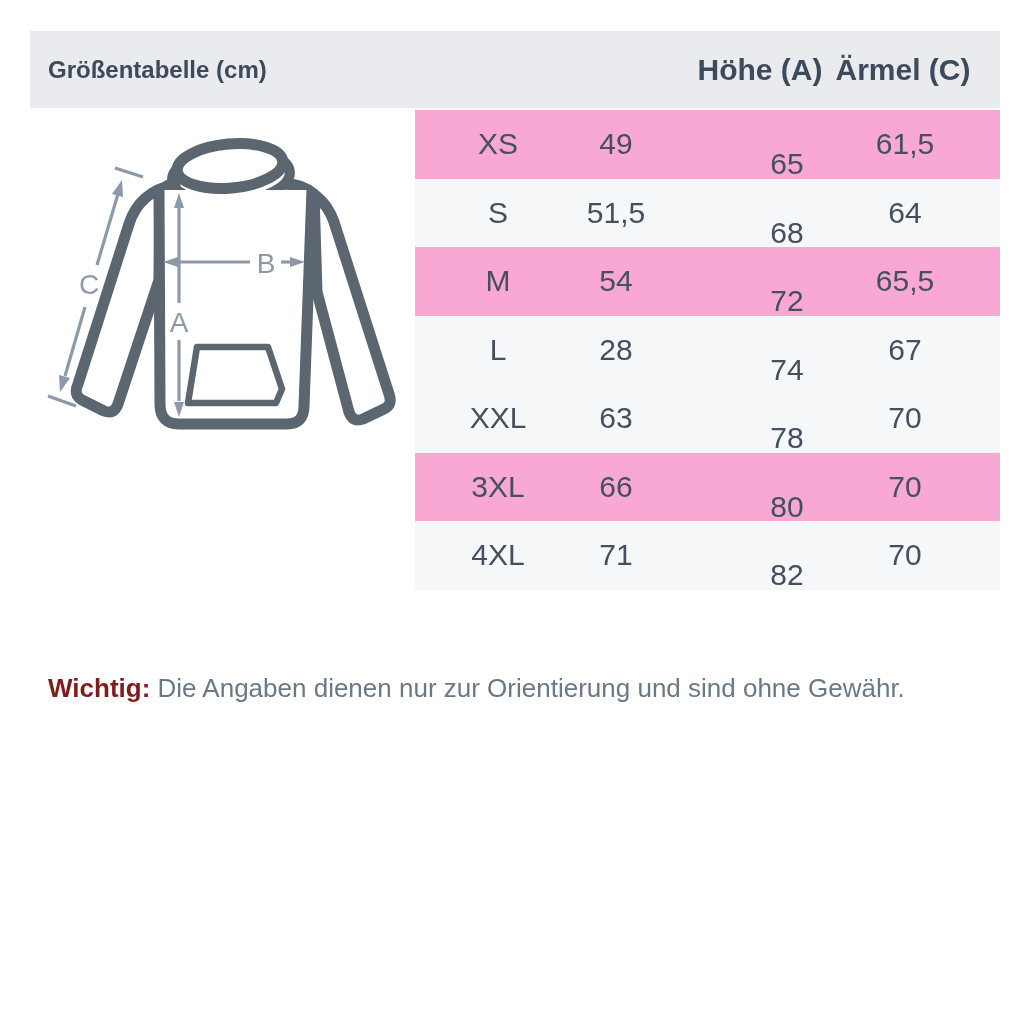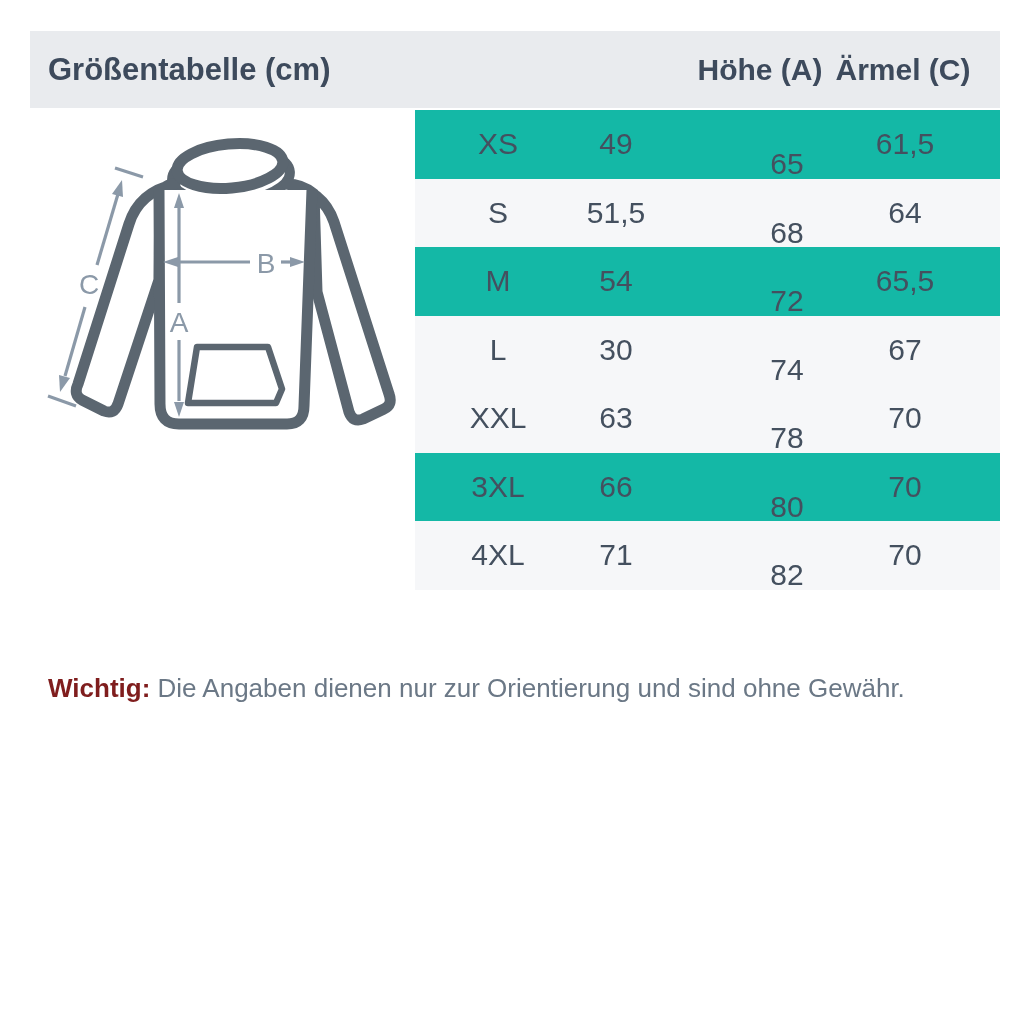--- a/index.html
+++ b/index.html
@@ -7,32 +7,32 @@
     position:relative;width:1024px;height:1024px;background:#ffffff;overflow:hidden;
     font-family:"Liberation Sans","DejaVu Sans",sans-serif;
   }
   
   .header-bar{
     position:absolute;left:30px;top:31px;width:970px;height:77px;
     background:#e9ebee;
   }
   .header-title{
     position:absolute;left:18px;top:50%;transform:translateY(-50%);
-    font-size:31px;font-weight:bold;color:#3d4a5c;white-space:nowrap;
+    font-size:24px;font-weight:bold;color:#3d4a5c;white-space:nowrap;
   }
   .header-col{
     position:absolute;top:50%;transform:translate(-50%,-50%);
     font-size:30px;font-weight:bold;color:#3d4a5c;white-space:nowrap;
   }
   .header-col.col-0{left:578px;}
   .header-col.col-1{left:730px;text-align:right;}
   .header-col.col-2{left:873px;}
   
   .size-table{position:absolute;left:415px;top:110px;width:585px;}
-  .size-row{position:relative;width:585px;height:68.5px;background:#14b8a6;}
+  .size-row{position:relative;width:585px;height:68.5px;background:#f9a8d4;}
   .size-row.striped{background:#f6f7f9;}
   .cell{
     position:absolute;top:50%;transform:translate(-50%,-50%);
     font-size:30px;color:#44505f;white-space:nowrap;
   }
   .cell.c0{left:83px;}
   .cell.c1{left:201px;}
   .cell.c2{left:372px;margin-top:20px;}
   .cell.c3{left:490px;}
   
@@ -114,21 +114,21 @@
         <span class="cell c3">64</span>
       </div>
       <div class="size-row">
         <span class="cell c0">M</span>
         <span class="cell c1">54</span>
         <span class="cell c2">72</span>
         <span class="cell c3">65,5</span>
       </div>
       <div class="size-row striped">
         <span class="cell c0">L</span>
-        <span class="cell c1">30</span>
+        <span class="cell c1">28</span>
         <span class="cell c2">74</span>
         <span class="cell c3">67</span>
       </div>
       <div class="size-row striped">
         <span class="cell c0">XXL</span>
         <span class="cell c1">63</span>
         <span class="cell c2">78</span>
         <span class="cell c3">70</span>
       </div>
       <div class="size-row">

